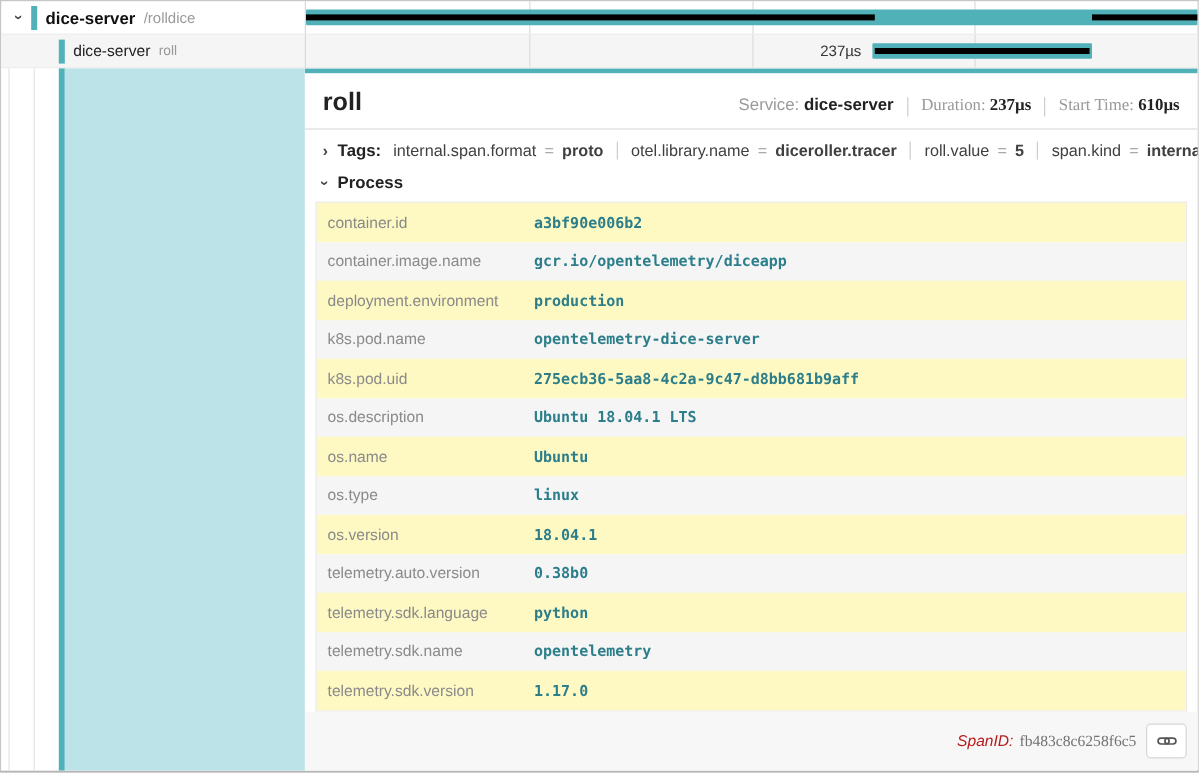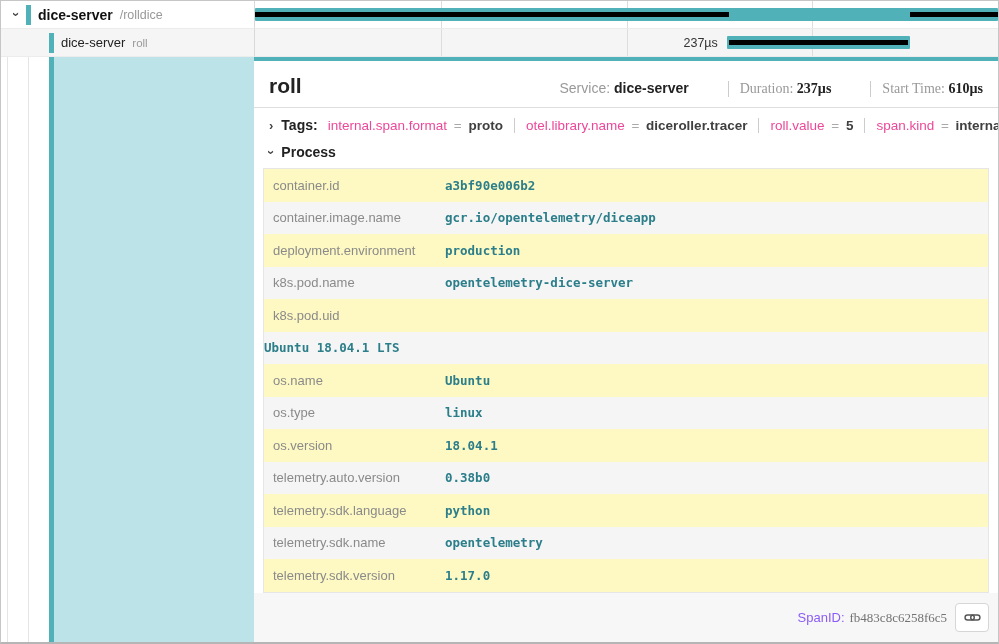--- a/index.html
+++ b/index.html
@@ -50,52 +50,52 @@
   .g1{ left:6px; } .g2{ left:27px; }
   .rail .stripe{ position:absolute; top:0; bottom:0; left:48px; width:5px; background:var(--teal,#50b1b8); }
   .rail .fill{ position:absolute; top:0; bottom:0; left:53px; right:0; background:var(--teal_light,#bce3e7); }
 
   .panel{ flex:1; display:flex; flex-direction:column; background:#fff;
           border-top:4px solid var(--teal,#50b1b8); min-width:0; }
 
   .panel-header{ display:flex; align-items:baseline; justify-content:space-between;
                  padding:13px 15px 9px 15px; border-bottom:1px solid #ddd; }
   .span-title{ font-size:21px; font-weight:600; color:#222; }
-  .meta{ display:flex; align-items:baseline;gap:28px; }
+  .meta{ display:flex; align-items:baseline; }
   .meta-item{ font-size:14px; padding:0 11px; }
   .meta-item + .meta-item{ border-left:1px solid #ccc;font-family:Liberation Serif, serif; }
   .meta-item:last-child{ padding-right:0; }
   .m-label{ color:#999; }
   .m-value{ color:#222; font-weight:700; }
 
   .tags-row{ display:flex; align-items:center; padding:9px 15px 7px 15px; cursor:pointer; }
   .tags-chevron{ color:#444; font-size:13px; margin-right:8px; }
   .tags-label{ font-size:14px; font-weight:700; color:#222; margin-right:10px; }
   .tag-item{ font-size:13.5px; padding:0 11px; white-space:nowrap; }
   .tag-item:first-of-type{ padding-left:0; }
   .tag-item + .tag-item{ border-left:1px solid #ccc; }
-  .tag-key{ color:#ec4899;margin-top:16px; }
+  .tag-key{ color:#404040;margin-top:16px; }
   .tag-eq{ color:#aaa; padding:0 3px; }
   .tag-value{ color:#404040; font-weight:700; }
 
   .process-header{ display:flex; align-items:center; padding:4px 15px 6px 15px; cursor:pointer; }
   .process-chevron{ color:#444; font-size:13px; margin-right:8px; }
   .process-label{ font-size:14px; font-weight:700; color:#222; }
 
   .ptable{ margin:2px 9px 0 9px; border:1px solid #e6e6e6; background:#fff; }
   .prow{ display:flex; height:32.5px; align-items:center; background:#fef9c3; }
   .prow:nth-child(even){ background:#f5f5f5; }
   .pkey{ width:181px; flex:0 0 181px; padding-left:9px; font-size:13px; color:#8a8a8a;
          overflow:hidden; white-space:nowrap; }
   .pval{ flex:1; font-family:"DejaVu Sans Mono", monospace; font-size:12.5px;
          color:var(--value_text,#2b7e8a); font-weight:700; white-space:nowrap; overflow:hidden; }
 
   .panel-footer{ flex:1; background:#f7f7f7; display:flex; align-items:center;
                  justify-content:flex-end; padding:0 9px; min-height:40px; }
-  .footer-label{ font-size:13px; color:#8b5cf6; margin-right:5px; }
+  .footer-label{ font-size:13px; color:#b91c1c; margin-right:5px;font-style:italic; }
   .footer-value{ font-size:13px; color:#737373; margin-right:8px;font-family:Liberation Serif, serif; }
   .link-btn{ width:34px; height:29px; background:#fff; border:1px solid #d6d6d6; border-radius:4px;
              display:flex; align-items:center; justify-content:center; cursor:pointer; }
 </style>
 </head>
 <body>
 
 <div class="window">
 
   <div class="t-row row1">
@@ -214,23 +214,25 @@
     <div class="pval">production</div>
   </div>
 
   <div class="prow">
     <div class="pkey">k8s.pod.name</div>
     <div class="pval">opentelemetry-dice-server</div>
   </div>
 
   <div class="prow">
     <div class="pkey">k8s.pod.uid</div>
-  </div>
-
-  <div class="prow">
+    <div class="pval">275ecb36-5aa8-4c2a-9c47-d8bb681b9aff</div>
+  </div>
+
+  <div class="prow">
+    <div class="pkey">os.description</div>
     <div class="pval">Ubuntu 18.04.1 LTS</div>
   </div>
 
   <div class="prow">
     <div class="pkey">os.name</div>
     <div class="pval">Ubuntu</div>
   </div>
 
   <div class="prow">
     <div class="pkey">os.type</div>

